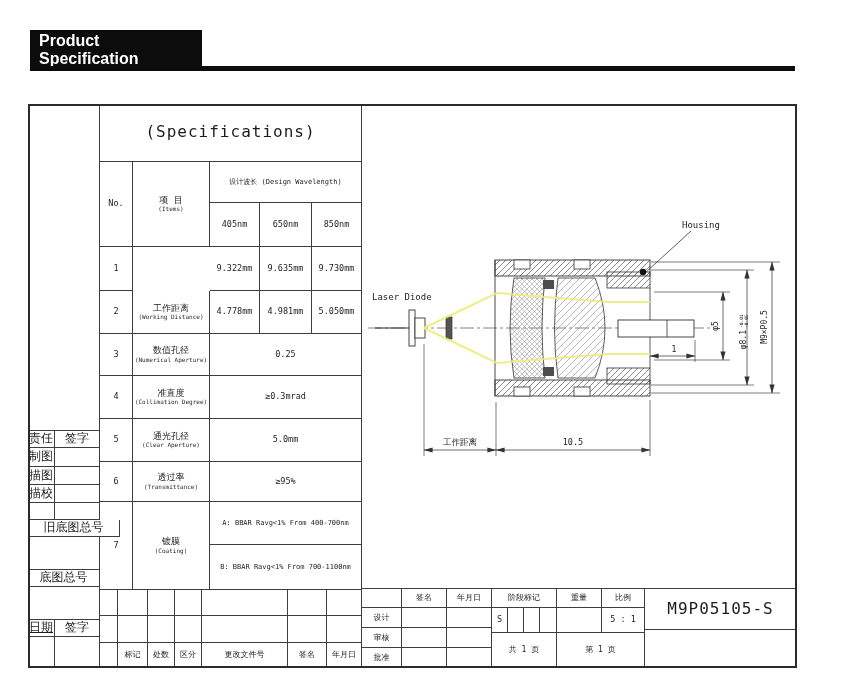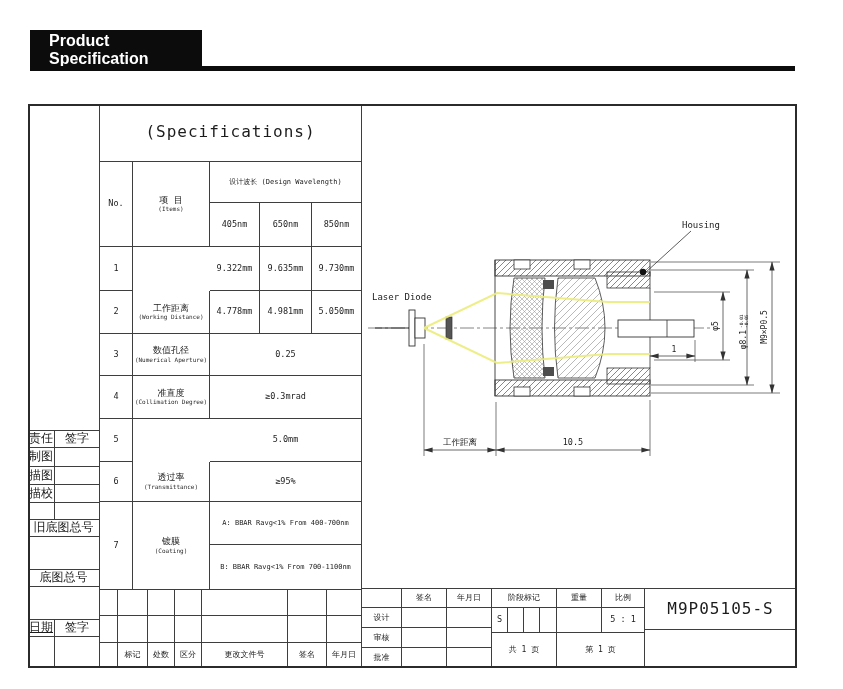--- a/index.html
+++ b/index.html
@@ -14,21 +14,21 @@
   .cn9{font-size:9px;}
   .cn8{font-size:8px;}
   .cn7{font-size:12px;}
   .en6{font-size:6px;color:#2a2a2a;margin-top:1px;}
   .v8{font-size:8.5px;}
   .v7{font-size:7px;}
   .no8{font-size:8.5px;}
   .spec-title{font-size:16px;letter-spacing:1px;}
   .partno{font-size:16px;letter-spacing:1px;}
   #hdr-box{left:30px;top:30px;width:172px;height:40px;background:#0c0c0c;
-           display:flex;align-items:center;padding-left:19px;}
+           display:flex;align-items:center;padding-left:9px;}
   #hdr-box span{color:#fff;font-family:"Liberation Sans",sans-serif;
                 font-weight:bold;font-size:16px;}
   #hdr-line{left:30px;top:66px;width:765px;height:5px;background:#0c0c0c;}
   #sheet-border{left:28px;top:104px;width:769px;height:564px;
                 border:2px solid #2b2b2b;pointer-events:none;z-index:6;}
   svg text{font-family:"DejaVu Sans Mono",monospace;fill:#1c1c1c;}
 </style>
 </head>
 <body>
 
@@ -43,21 +43,21 @@
   <div class="cell cn7" style="left:28px;top:431px;width:27px;height:17px;">责任</div>
   <div class="cell cn7" style="left:55px;top:431px;width:45px;height:17px;">签字</div>
   <div class="cell cn7" style="left:28px;top:448px;width:27px;height:19px;">制图</div>
   <div class="cell" style="left:55px;top:448px;width:45px;height:19px;"></div>
   <div class="cell cn7" style="left:28px;top:467px;width:27px;height:18px;">描图</div>
   <div class="cell" style="left:55px;top:467px;width:45px;height:18px;"></div>
   <div class="cell cn7" style="left:28px;top:485px;width:27px;height:18px;">描校</div>
   <div class="cell" style="left:55px;top:485px;width:45px;height:18px;"></div>
   <div class="cell" style="left:28px;top:503px;width:27px;height:17px;"></div>
   <div class="cell" style="left:55px;top:503px;width:45px;height:17px;"></div>
-  <div class="cell cn7" style="left:28px;top:520px;width:72px;height:17px;">旧底图总号</div>
+  <div class="cell cn7" style="left:28px;top:520px;width:92px;height:17px;">旧底图总号</div>
   <div class="cell" style="left:28px;top:537px;width:72px;height:33px;"></div>
   <div class="cell cn7" style="left:28px;top:570px;width:72px;height:17px;">底图总号</div>
   <div class="cell" style="left:28px;top:587px;width:72px;height:33px;"></div>
   <div class="cell cn7" style="left:28px;top:620px;width:27px;height:17px;text-decoration:underline;">日期</div>
   <div class="cell cn7" style="left:55px;top:620px;width:45px;height:17px;">签字</div>
   <div class="cell" style="left:28px;top:637px;width:27px;height:31px;"></div>
   <div class="cell" style="left:55px;top:637px;width:45px;height:31px;"></div>
 
   <div class="cell spec-title" style="left:100px;top:104px;width:262px;height:58px;">(Specifications)</div>
   <div class="cell" style="left:133px;top:162px;width:77px;height:85px;">
@@ -92,20 +92,24 @@
   <div class="cell v8" style="left:210px;top:334px;width:152px;height:42px;">0.25</div>
 
   <div class="cell no8" style="left:100px;top:376px;width:33px;height:43px;">4</div>
   <div class="cell" style="left:133px;top:376px;width:77px;height:43px;">
     <span class="cn9">准直度</span>
     <span class="en6">(Collimation Degree)</span>
   </div>
   <div class="cell v8" style="left:210px;top:376px;width:152px;height:43px;">≥0.3mrad</div>
 
   <div class="cell no8" style="left:100px;top:419px;width:33px;height:43px;">5</div>
+  <div class="cell" style="left:133px;top:419px;width:77px;height:43px;">
+    <span class="cn9">通光孔径</span>
+    <span class="en6">(Clear Aperture)</span>
+  </div>
   <div class="cell v8" style="left:210px;top:419px;width:152px;height:43px;">5.0mm</div>
 
   <div class="cell no8" style="left:100px;top:462px;width:33px;height:40px;">6</div>
   <div class="cell" style="left:133px;top:462px;width:77px;height:40px;">
     <span class="cn9">透过率</span>
     <span class="en6">(Transmittance)</span>
   </div>
   <div class="cell v8" style="left:210px;top:462px;width:152px;height:40px;">≥95%</div>
 
   <div class="cell no8" style="left:100px;top:502px;width:33px;height:88px;">7</div>

